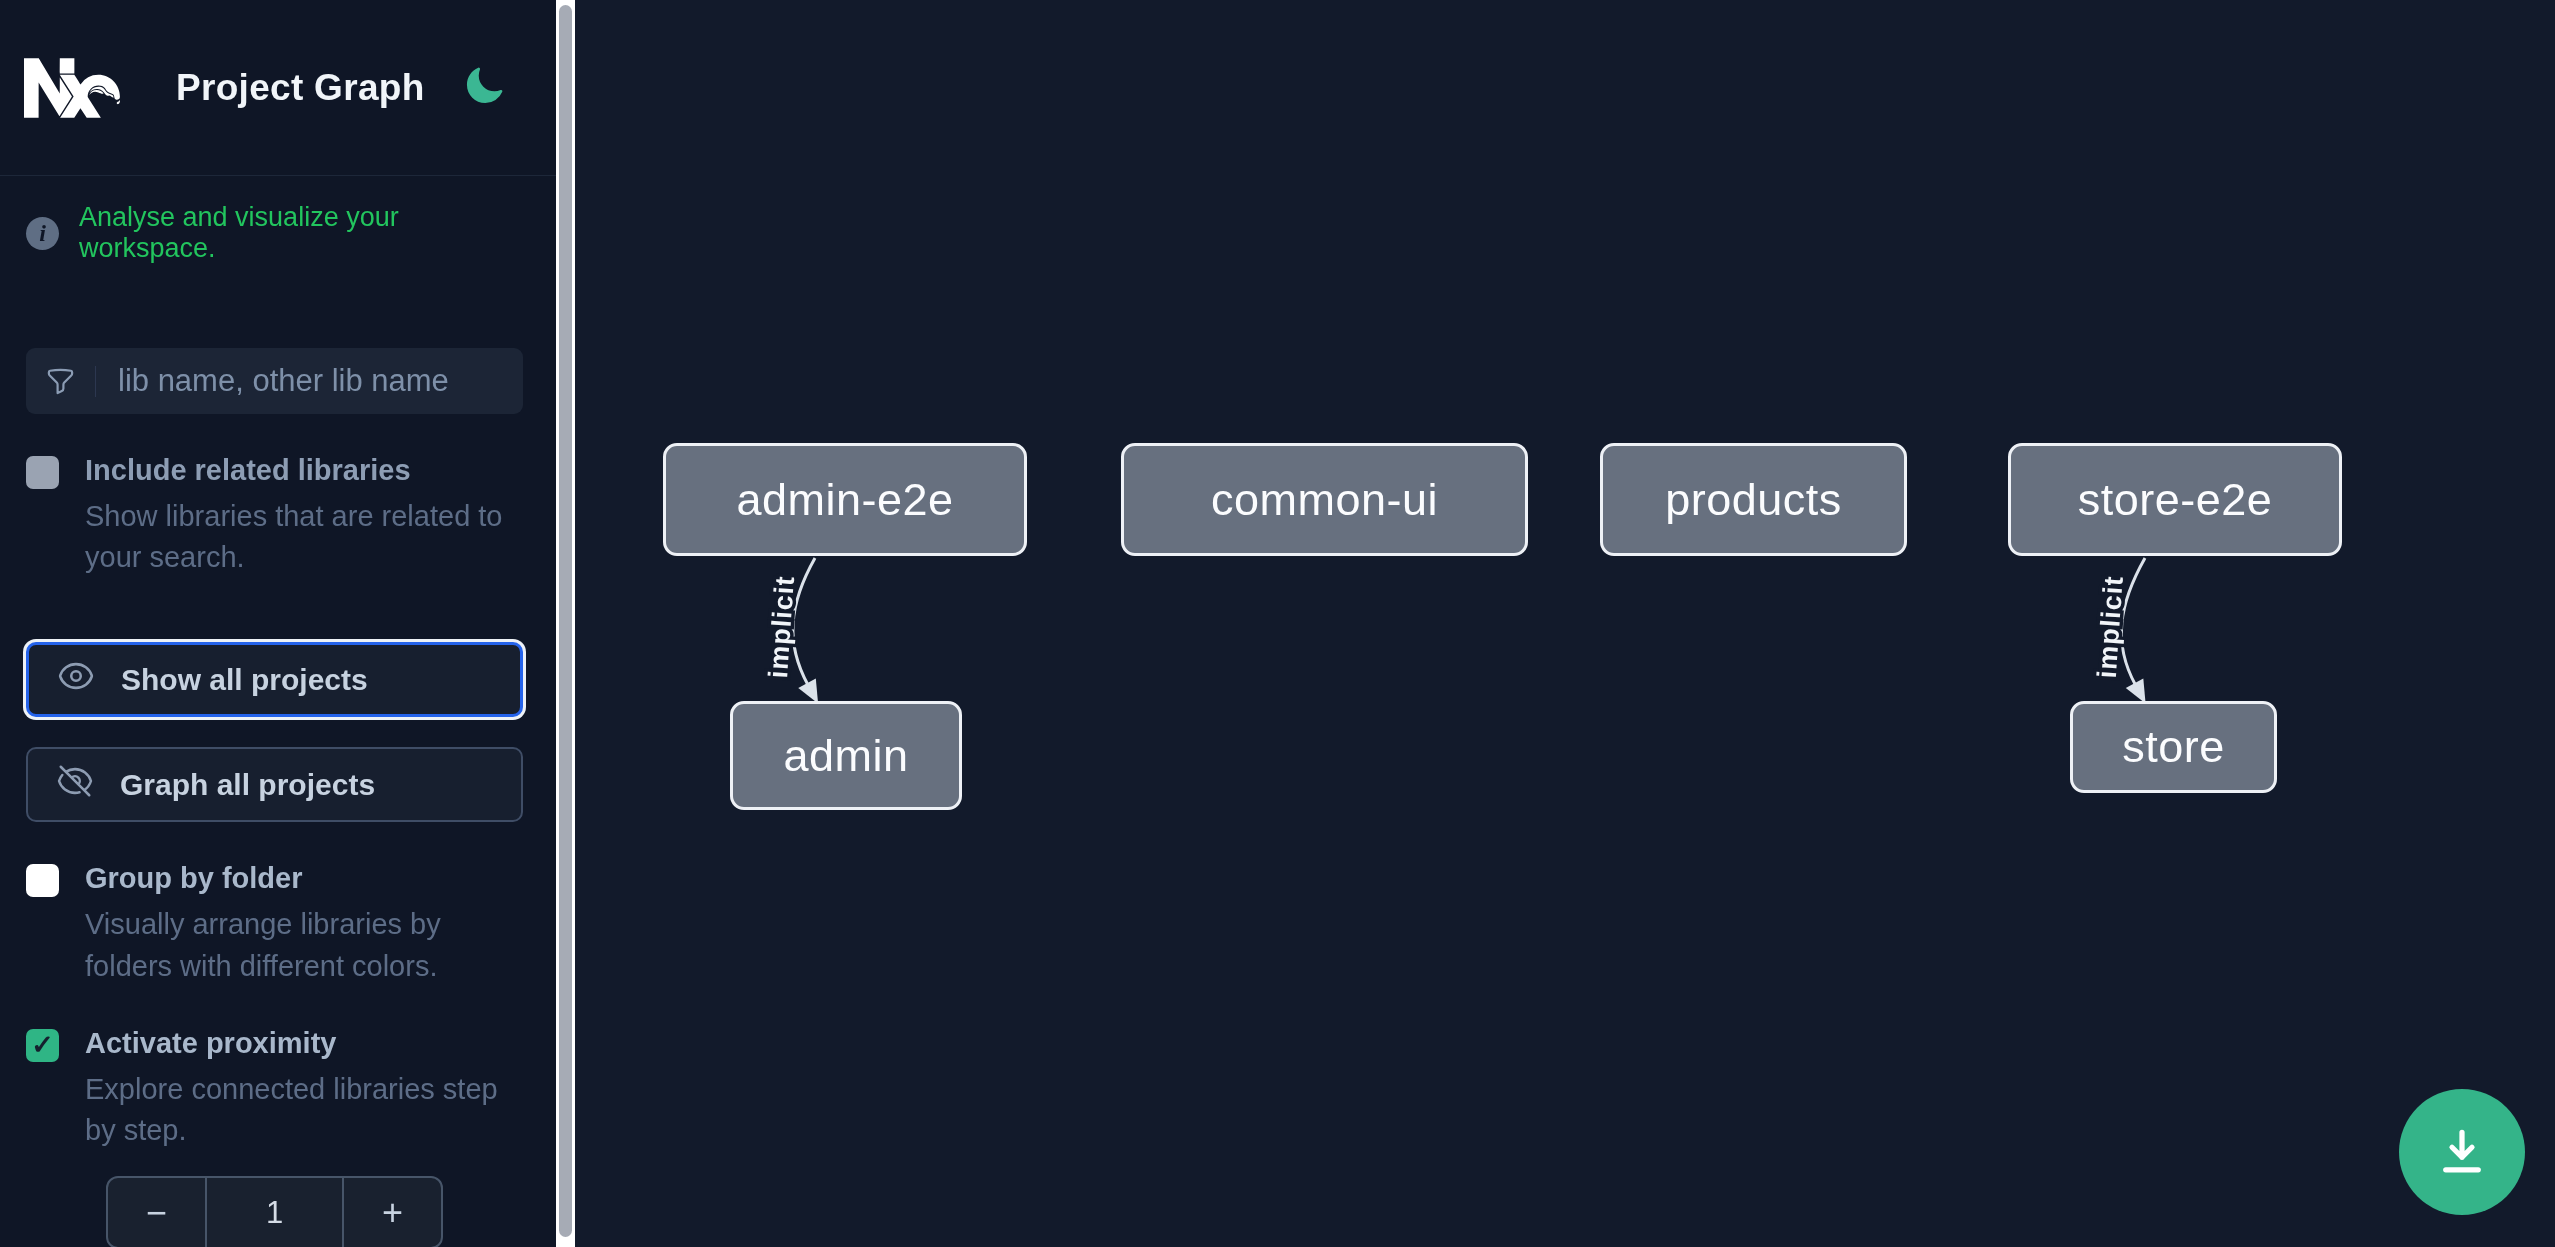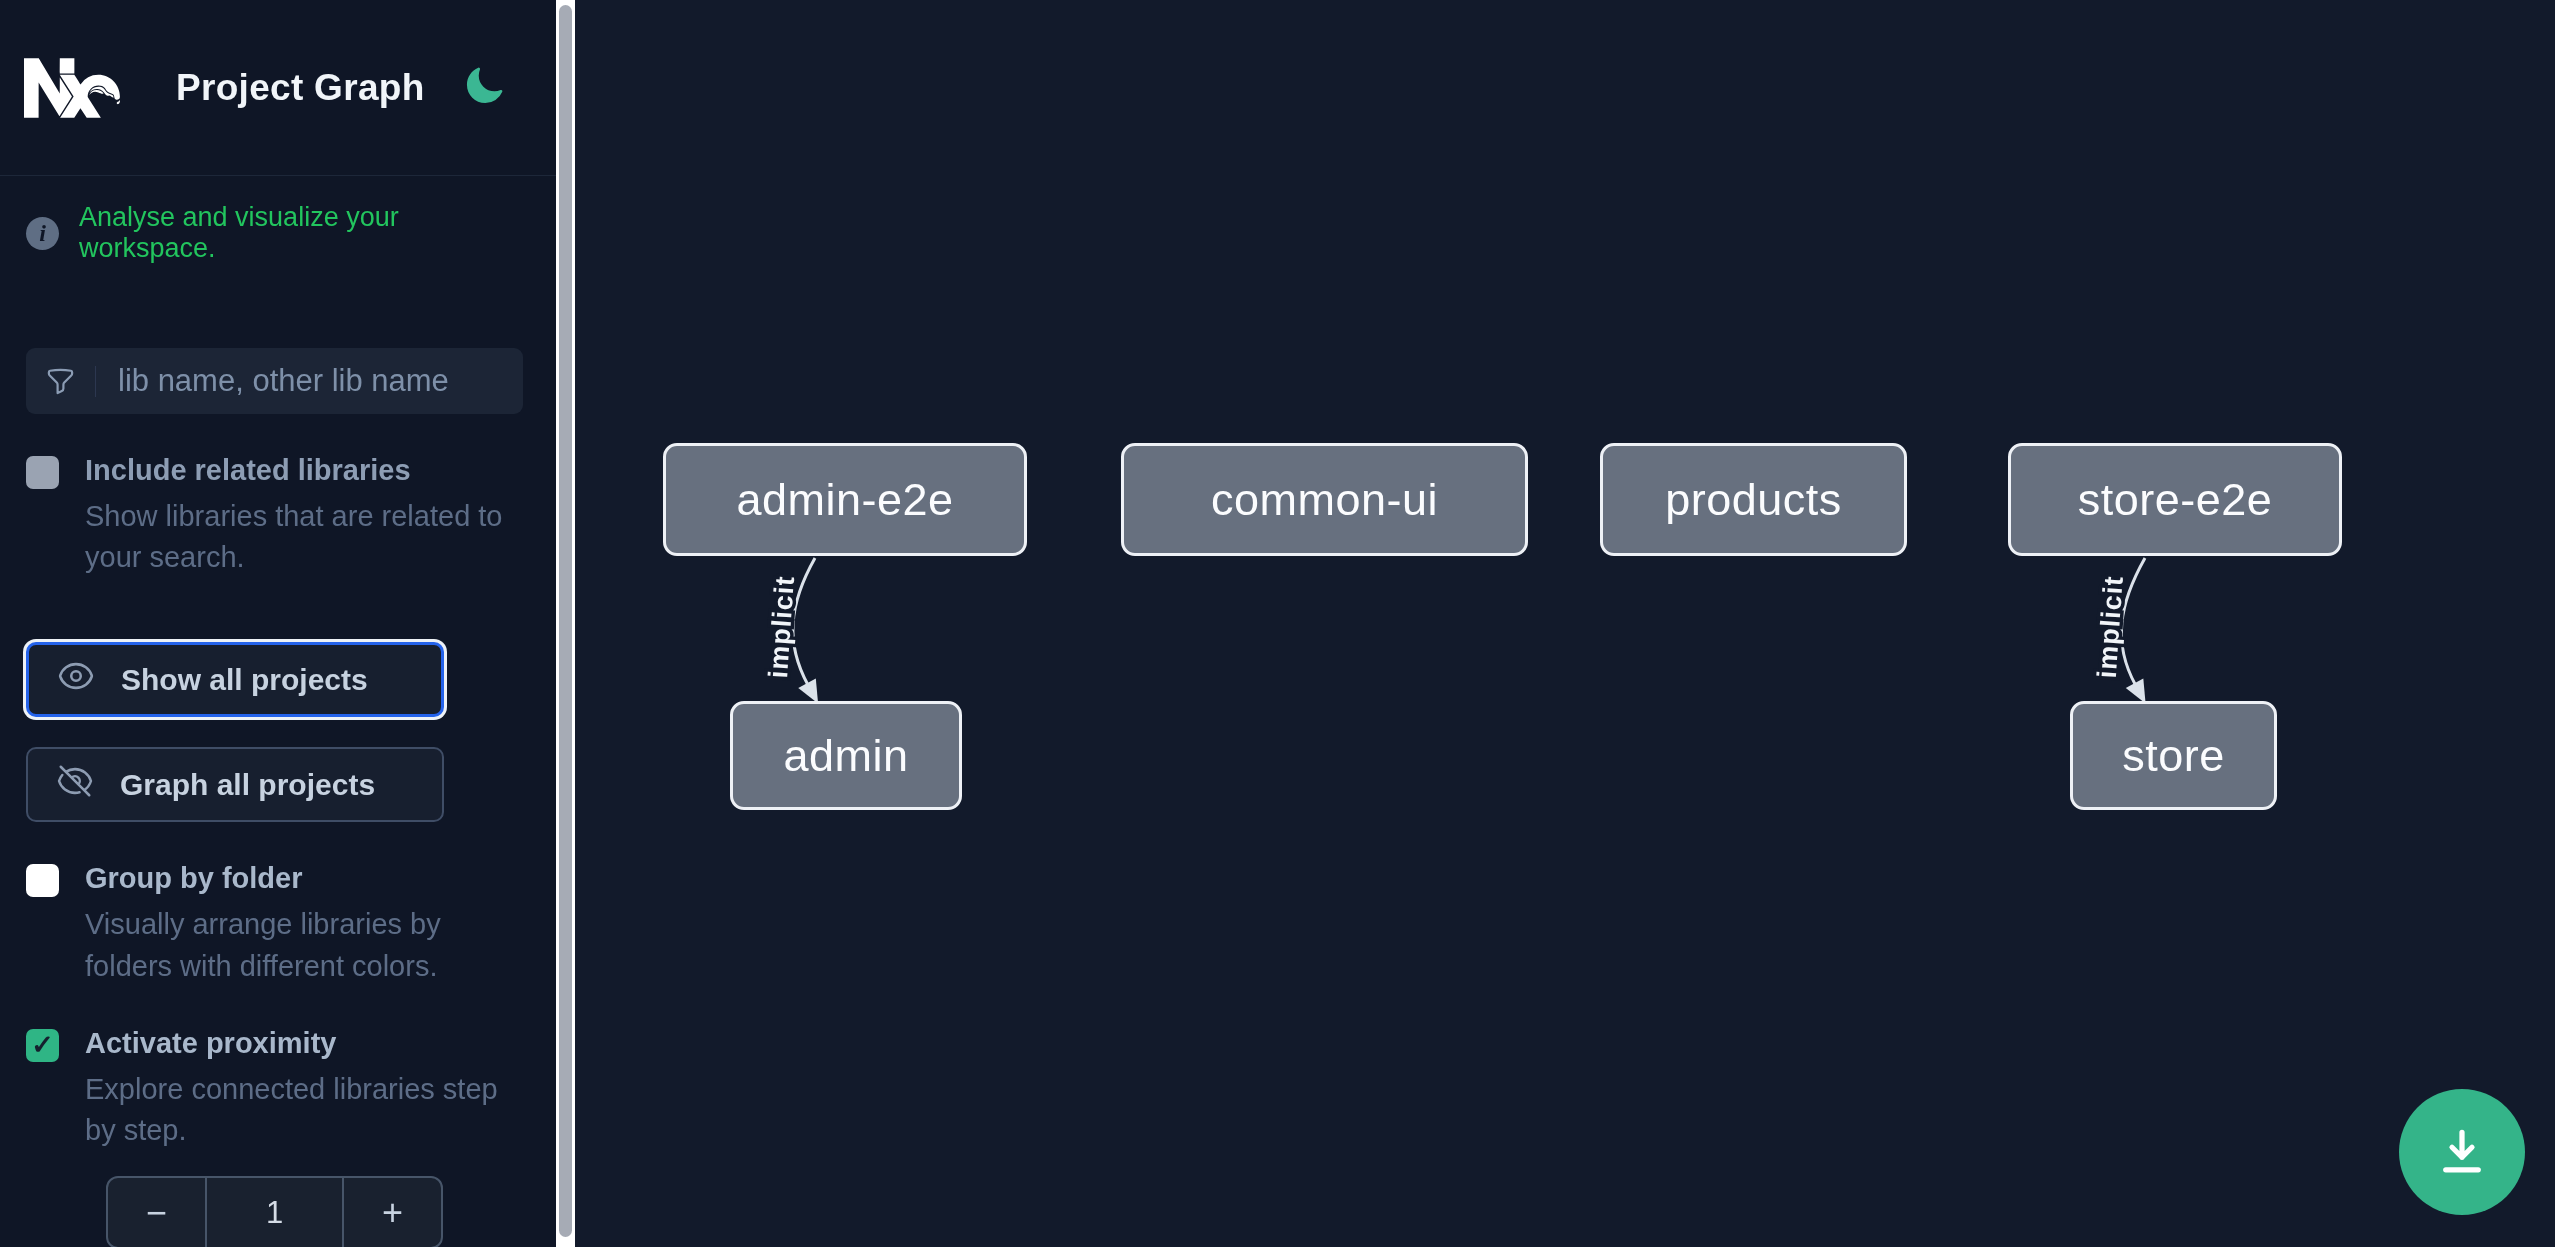--- a/index.html
+++ b/index.html
@@ -36,21 +36,21 @@
           display:flex; align-items:center; justify-content:center; }
   .cbox.muted { background:#9aa3b2; }
   .cbox.plain { background:#ffffff; }
   .cbox.green { background:#ffffff; }
   .cbox.green.on { background:#2fb585; }
   .cbox.green.on::after { content:"✓"; color:#15202e; font-size:27px; font-weight:900; line-height:1; }
   .cb-label { font-size:29px; font-weight:600; color:#a9b8cb; }
   .cb-label.dim { color:#8d9db4; }
   .cb-desc { font-size:29px; color:#5d6d87; line-height:1.42; margin-top:9px; max-width:440px; }
 
-  .btn { display:flex; align-items:center; gap:26px; width:418px; height:75px; padding-left:28px;
+  .btn { display:flex; align-items:center; gap:26px; width:497px; height:75px; padding-left:28px;
          border-radius:10px; background:#171f2f; color:#c7d2e0; font-size:30px; font-weight:600;
          font-family:"Liberation Sans", sans-serif; cursor:pointer; }
   .btn svg { width:38px; height:38px; color:#8d9cb2; flex:none; }
   .btn.primary { margin:64px 0 0 26px; border:3px solid #2563eb; box-shadow:0 0 0 3px #eef2f7; }
   .btn.secondary { margin:30px 0 0 26px; border:2px solid #3f4d66; }
 
   .stepper { width:337px; height:73px; margin:25px 0 0 106px; background:#19212f;
              border:2px solid #475569; border-radius:12px; display:flex; overflow:hidden; }
   .step-btn { width:99px; flex:none; background:transparent; border:0; color:#c7d2e0; font-size:36px;
               display:flex; align-items:center; justify-content:center; cursor:pointer;
@@ -192,16 +192,16 @@
     <path d="M 815 558 C 789 604, 785 643, 808 685" class="edge" marker-end="url(#arrow)"></path>
         <text x="790.5" y="627.5" class="edge-label" text-anchor="middle" transform="rotate(-86 790.5 627.5)">implicit</text>
         <path d="M 2145 558 C 2119 604, 2112.5 643, 2135.5 685" class="edge" marker-end="url(#arrow)"></path>
         <text x="2119.25" y="627.5" class="edge-label" text-anchor="middle" transform="rotate(-86 2119.25 627.5)">implicit</text>
       </svg>
   <div class="gnode" style="left: 663px; top: 443px; width: 364px; height: 113px;">admin-e2e</div>
       <div class="gnode" style="left: 1121px; top: 443px; width: 407px; height: 113px;">common-ui</div>
       <div class="gnode" style="left: 1600px; top: 443px; width: 307px; height: 113px;">products</div>
       <div class="gnode" style="left: 2008px; top: 443px; width: 334px; height: 113px;">store-e2e</div>
       <div class="gnode" style="left: 730px; top: 701px; width: 232px; height: 109px;">admin</div>
-      <div class="gnode" style="left: 2070px; top: 701px; width: 207px; height: 109px; text-align: center;">store</div>
+      <div class="gnode" style="left: 2070px; top: 701px; width: 207px; height: 92px; text-align: center;">store</div>
     </div>
 
 </div>
 
 </body></html>

